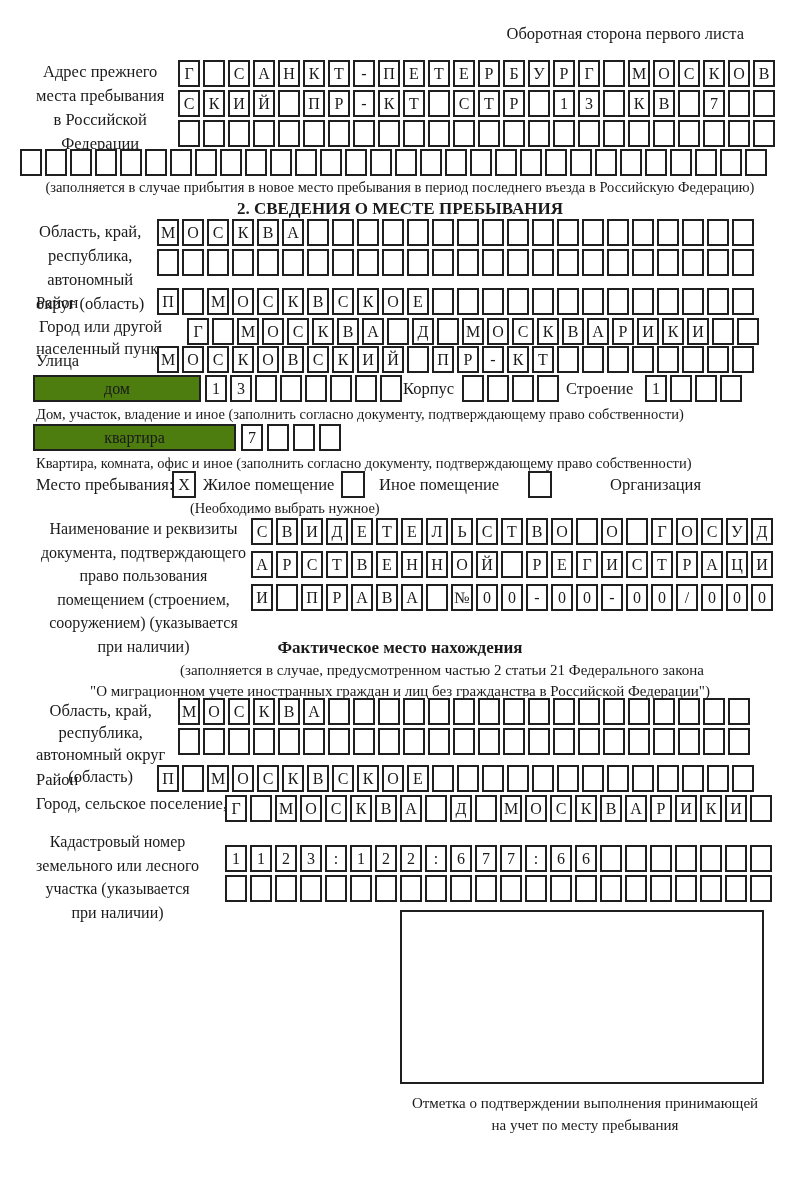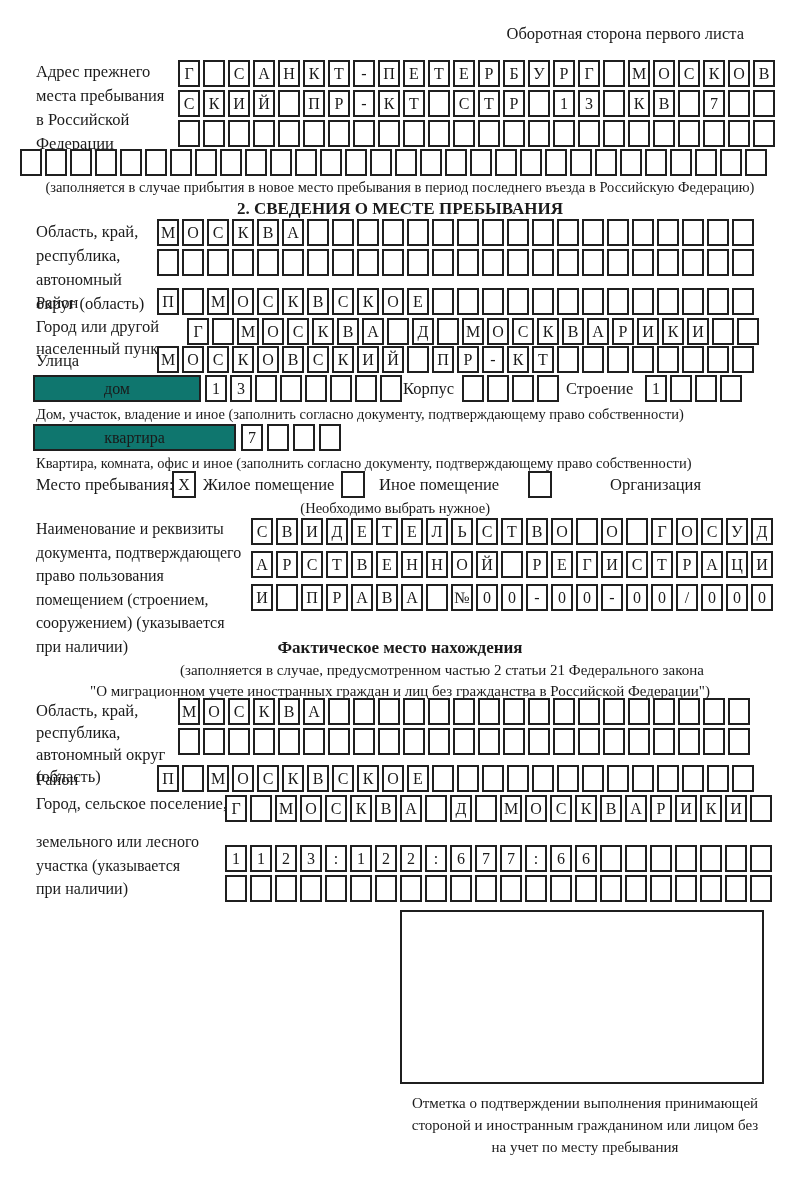--- a/index.html
+++ b/index.html
@@ -2,21 +2,21 @@
 <html><head>
 <meta charset="utf-8">
 <style>
   html,body { margin:0; padding:0; }
   body {
     width:800px; height:1180px; position:relative;
     background:#ffffff; color:#1a1a1a;
     font-family:"Liberation Serif", serif;
     overflow:hidden;
   }
-  .abs { position:absolute; }
+  .abs { position:absolute;text-align:center; }
   .lbl { font-size:16.5px; line-height:24px; }
   .lbl2 { font-size:16.5px; line-height:22px; }
   .note { font-size:14.5px; }
   .center { left:0; width:800px; text-align:center; }
   .bold { font-weight:bold;text-align:center; }
   .cellrow { position:absolute; display:flex; gap:3px; }
   .cell {
     flex:0 0 22px; width:22px; height:27px;
     border:2px solid #1f1f1f; box-sizing:border-box;
     display:flex; align-items:center; justify-content:center;
@@ -25,21 +25,21 @@
   .cellbox {
     position:absolute; width:24px; height:27px;
     border:2px solid #1f1f1f; box-sizing:border-box;
     display:flex; align-items:center; justify-content:center;
     font-size:16px; background:#fff;
   }
   .widebox {
     position:absolute; height:27px;
     border:2px solid #1f1f1f; box-sizing:border-box;
     display:flex; align-items:center; justify-content:center;
-    font-size:16px; background:#0f766e;
+    font-size:16px; background:#4d7c0f;
   }
   .stampbox { position:absolute; border:2px solid #1f1f1f; box-sizing:border-box; background:#fff; }
   .doclbl { font-size:16px; line-height:23.5px; }
   .caption { font-size:15px; line-height:22px; text-align:center; }
 </style>
 </head>
 <body>
 
 <div class="abs lbl" style="top:22px; right:56px;">Оборотная сторона первого листа</div>
 
@@ -344,21 +344,21 @@
   </div>
 <div class="abs note" style="left:36px; top:455px;">Квартира, комната, офис и иное (заполнить согласно документу, подтверждающему право собственности)</div>
 
 <div class="abs lbl" style="left:36px; top:473px;">Место пребывания:</div>
 <div class="cellbox" style="left:172px; top:471px;">X</div>
 <div class="abs lbl" style="left:203px; top:473px;">Жилое помещение</div>
 <div class="cellbox" style="left:341px; top:471px;"></div>
 <div class="abs lbl" style="left:379px; top:473px;">Иное помещение</div>
 <div class="cellbox" style="left:528px; top:471px;"></div>
 <div class="abs lbl" style="left:582px; top:473px;margin-left:28px;">Организация</div>
-<div class="abs note" style="left:190px; top:500px; width:300px; text-align:right;">(Необходимо выбрать нужное)</div>
+<div class="abs note" style="left:190px; top:500px; width:300px; text-align:left;">(Необходимо выбрать нужное)</div>
 
 <div class="abs" style="left:36px; top:517px; width:215px;">
   <div class="doclbl">Наименование и реквизиты</div>
   <div class="doclbl">документа, подтверждающего</div>
   <div class="doclbl">право пользования</div>
   <div class="doclbl">помещением (строением,</div>
   <div class="doclbl">сооружением) (указывается</div>
   <div class="doclbl">при наличии)</div>
 </div>
 <div class="cellrow" style="left:251px; top:518px;">
@@ -542,20 +542,21 @@
     <div class="cell">В</div>
     <div class="cell">А</div>
     <div class="cell">Р</div>
     <div class="cell">И</div>
     <div class="cell">К</div>
     <div class="cell">И</div>
     <div class="cell"></div>
   </div>
 
 <div class="abs" style="left:36px; top:830px;">
+  <div class="doclbl">Кадастровый номер</div>
   <div class="doclbl">земельного или лесного</div>
   <div class="doclbl">участка (указывается</div>
   <div class="doclbl">при наличии)</div>
 </div>
 <div class="cellrow" style="left:225px; top:845px;">
     <div class="cell">1</div>
     <div class="cell">1</div>
     <div class="cell">2</div>
     <div class="cell">3</div>
     <div class="cell">:</div>
@@ -598,15 +599,14 @@
     <div class="cell"></div>
     <div class="cell"></div>
     <div class="cell"></div>
     <div class="cell"></div>
     <div class="cell"></div>
   </div>
 
 <div class="stampbox" style="left:400px; top:910px; width:364px; height:174px;"></div>
 <div class="abs caption" style="left:385px; top:1092px; width:400px;">
   <div>Отметка о подтверждении выполнения принимающей</div>
-  <div>стороной и иностранным гражданином или лицом без</div>
   <div>на учет по месту пребывания</div>
 </div>
 
 </body></html>

